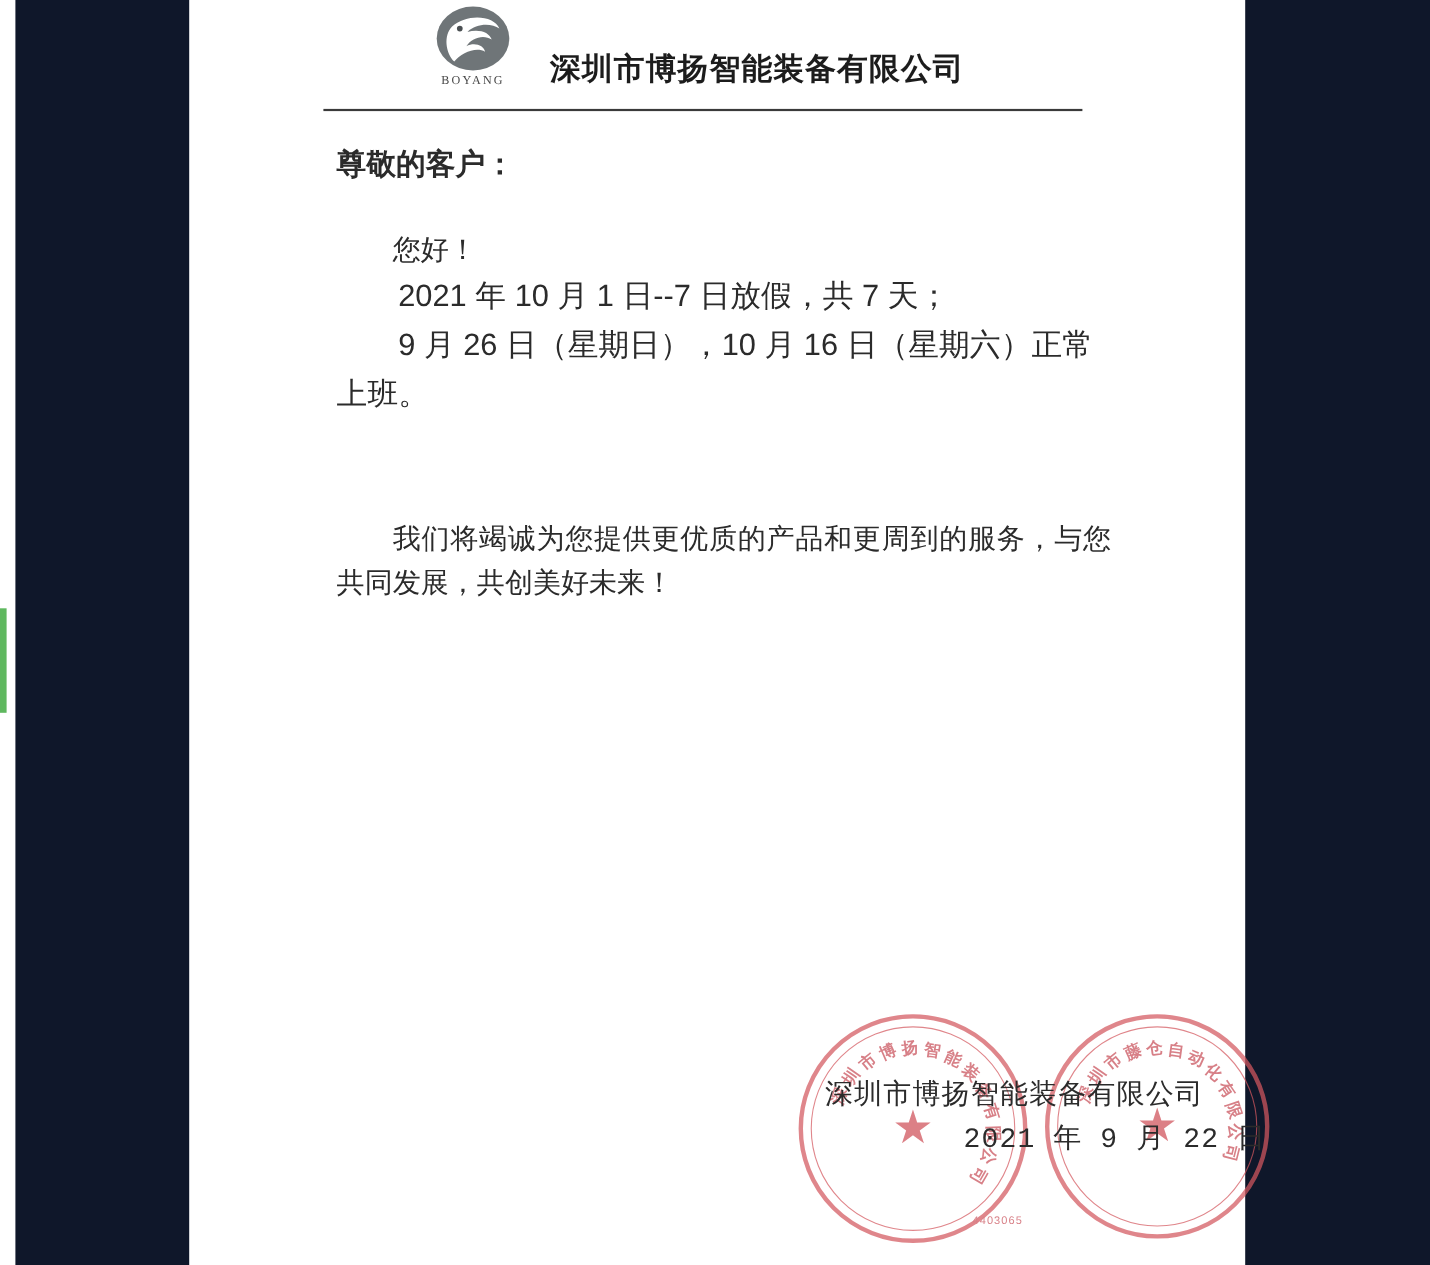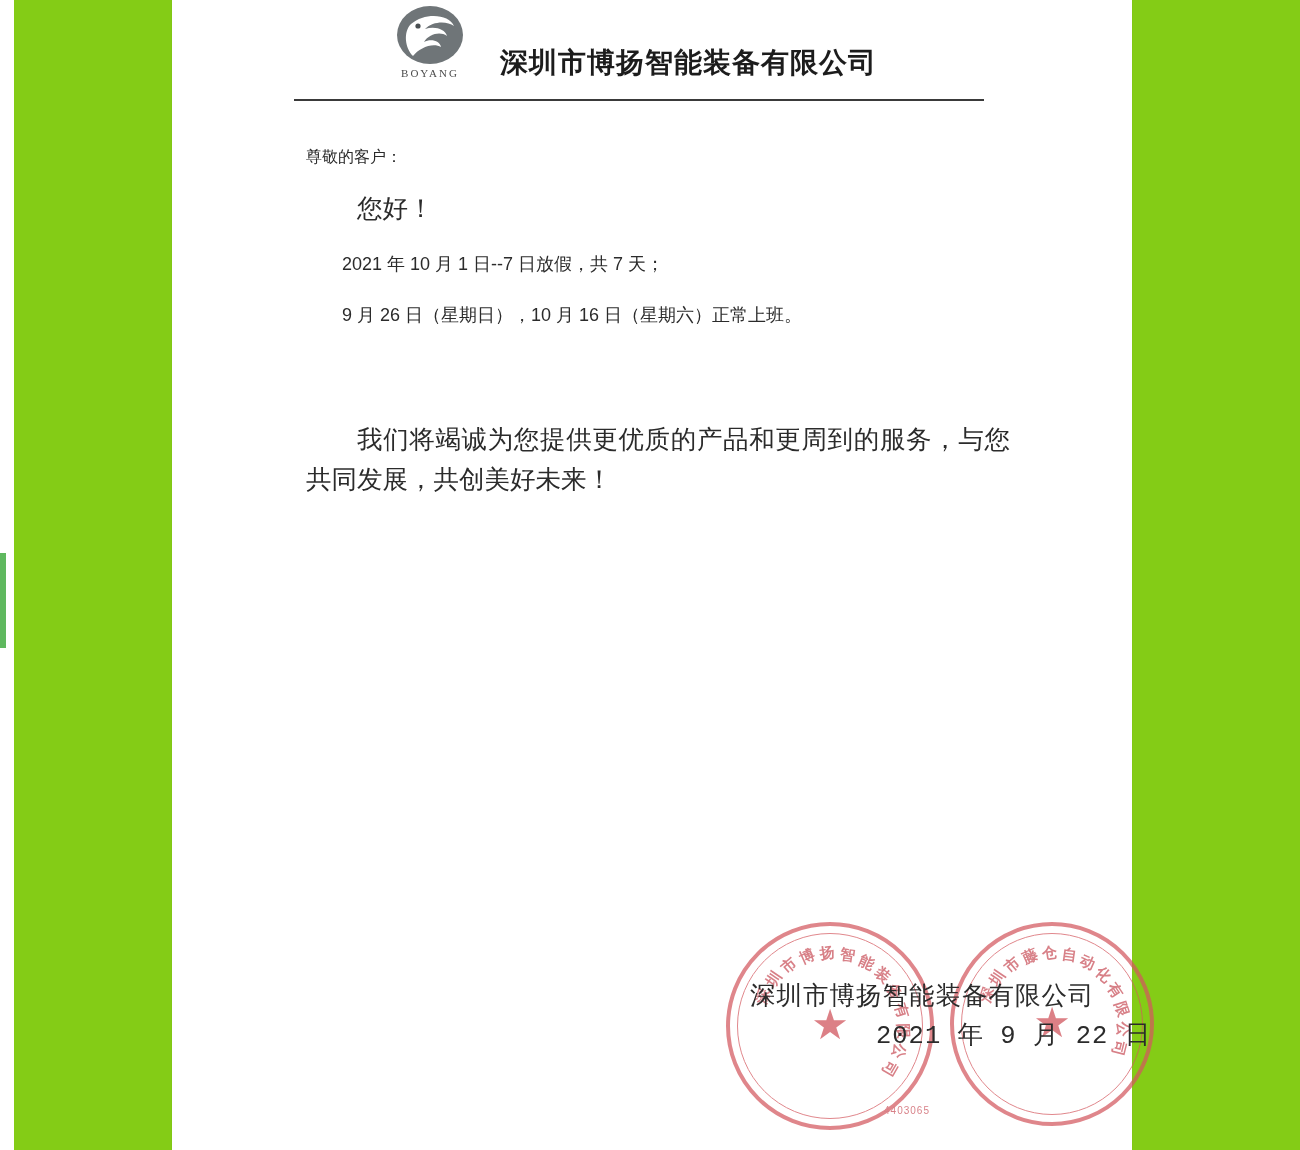--- a/index.html
+++ b/index.html
@@ -9,21 +9,21 @@
     width: 1300px;
     height: 1150px;
     overflow: hidden;
     font-family: "Liberation Sans", sans-serif;
   }
 
   .viewport {
     position: relative;
     width: 1300px;
     height: 1150px;
-    background: #84cc16;
+    background: #0f172a;
   }
 
   
   .left-strip {
     position: absolute;
     left: 0; top: 0;
     width: 14px; height: 1150px;
     background: #ffffff;
   }
   .left-strip-green {
@@ -96,37 +96,37 @@
     color: #1b1b1b;
     letter-spacing: 1px;
   }
 
   .content {
     padding: 0 122px 0 134px;
     color: #2b2b2b;
   }
 
   .salutation {
-    margin-top: 47px;
-    font-size: 16px;
+    margin-top: 32px;
+    font-size: 27px;
     line-height: 1.3;
+    font-weight: bold;
   }
 
   .para {
     font-size: 25.5px;
     line-height: 1.58;
     margin-top: 18px;
     text-align: justify;
   }
   .para.indent { text-indent: 2em; }
 
   .para-list {
-    font-size: 18px;
+    font-size: 28px;
     line-height: 1.58;
-    margin-top: 22px;
     text-indent: 2em;
   }
 
   .para-spacer { height: 34px; }
 
   .notice-line {
     font-size: 25.5px;
     margin-top: 86px;
     line-height: 1.4;
   }
@@ -233,21 +233,21 @@
         <div class="logo-word">BOYANG</div>
       </div>
       <div class="company-name">深圳市博扬智能装备有限公司</div>
       <div class="header-rule"></div>
     </div>
 
 
     <div class="content">
       <div class="salutation">尊敬的客户：</div>
 
-      <div class="para indent" style="margin-top:20px;">您好！</div>
+      <div class="para indent" style="margin-top:40px;">您好！</div>
 
 
       <div class="para-list">2021 年 10 月 1 日--7 日放假，共 7 天；</div>
 
       <div class="para-list">9 月 26 日（星期日），10 月 16 日（星期六）正常上班。</div>
 
       <div class="para-spacer"></div>
 
       <div class="para indent" style="margin-top:56px;">我们将竭诚为您提供更优质的产品和更周到的服务，与您共同发展，共创美好未来！</div>
 

